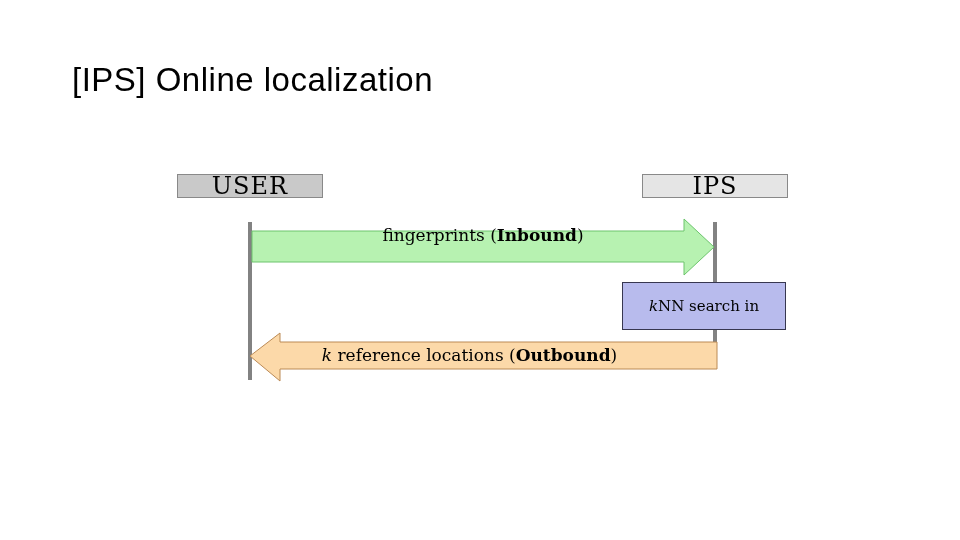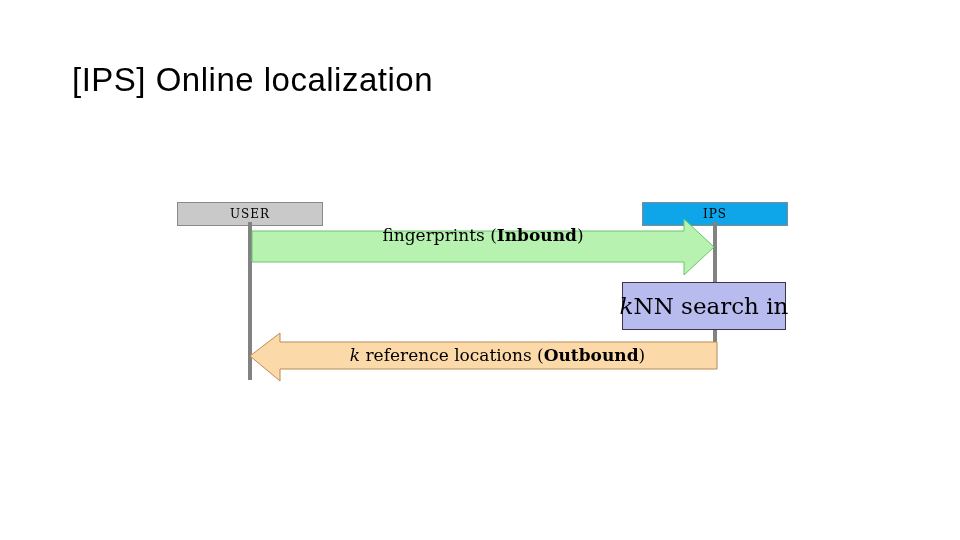--- a/index.html
+++ b/index.html
@@ -18,81 +18,81 @@
     top: 61px;
     margin: 0;
     font-family: "Liberation Sans", sans-serif;
     font-size: 33px;
     font-weight: 400;
     letter-spacing: 0.5px;
     white-space: nowrap;
   }
   .actor {
     position: absolute;
-    top: 202px;
+    top: 174px;
     width: 146px;
     height: 24px;
     box-sizing: border-box;
     border: 1px solid;
     display: flex;
     align-items: center;
     justify-content: center;
-    font-size: 12px;
+    font-size: 24px;
     letter-spacing: 1px;
   }
   .actor-user { left: 177px; }
   .actor-ips  { left: 642px; }
   .lifeline { position: absolute; width: 4px; }
   .lifeline-user { left: 248px; top: 222px; height: 158px; }
   .lifeline-ips  { left: 713px; top: 222px; height: 120px; }
   .arrows { position: absolute; left: 0; top: 0; }
   .msg-label {
     position: absolute;
     height: 20px;
     line-height: 20px;
     text-align: center;
     font-size: 17px;
     white-space: nowrap;
   }
   .msg-inbound  { left: 252px; top: 225px; width: 462px; }
-  .msg-outbound { left: 264px; top: 345px; width: 467px; }
+  .msg-outbound { left: 236px; top: 345px; width: 467px; }
   .process-box {
     position: absolute;
     left: 622px;
     top: 282px;
     width: 164px;
     height: 48px;
     box-sizing: border-box;
     border: 1px solid;
     display: flex;
     flex-direction: column;
     align-items: center;
     justify-content: center;
-    font-size: 23px;
+    font-size: 15px;
     line-height: 21px;
     text-align: center;
     white-space: nowrap;
   }
   .msg-label b, .process-box b { font-weight: bold; }
   .msg-label i, .process-box i { font-style: italic; }
 </style>
 </head>
 <body>
 
 <div class="slide">
 
   <h1 class="title">[IPS] Online localization</h1>
 
   <div class="diagram">
 
     <div class="actor actor-user" style="background: rgb(201, 201, 201); border-color: rgb(137, 137, 137);">
       <span>USER</span>
     </div>
 
-    <div class="actor actor-ips" style="background: #0ea5e9; border-color: rgb(137, 137, 137);">
+    <div class="actor actor-ips" style="background: #e5e5e5; border-color: rgb(137, 137, 137);">
       <span>IPS</span>
     </div>
 
     <div class="lifeline lifeline-user" style="background: rgb(130, 130, 130);"></div>
 
     <div class="lifeline lifeline-ips" style="background: rgb(130, 130, 130);"></div>
 
     <svg class="arrows" width="960" height="540" viewBox="0 0 960 540">
       <polygon points="252,231 684,231 684,219 714,247 684,275 684,262 252,262" stroke-width="1" fill="#b7f2b1" stroke="#6cc46c"></polygon>
       <polygon points="250,356 280,333 280,342 717,342 717,369 280,369 280,381" stroke-width="1" fill="#fcd9a9" stroke="#bb8a55"></polygon>

